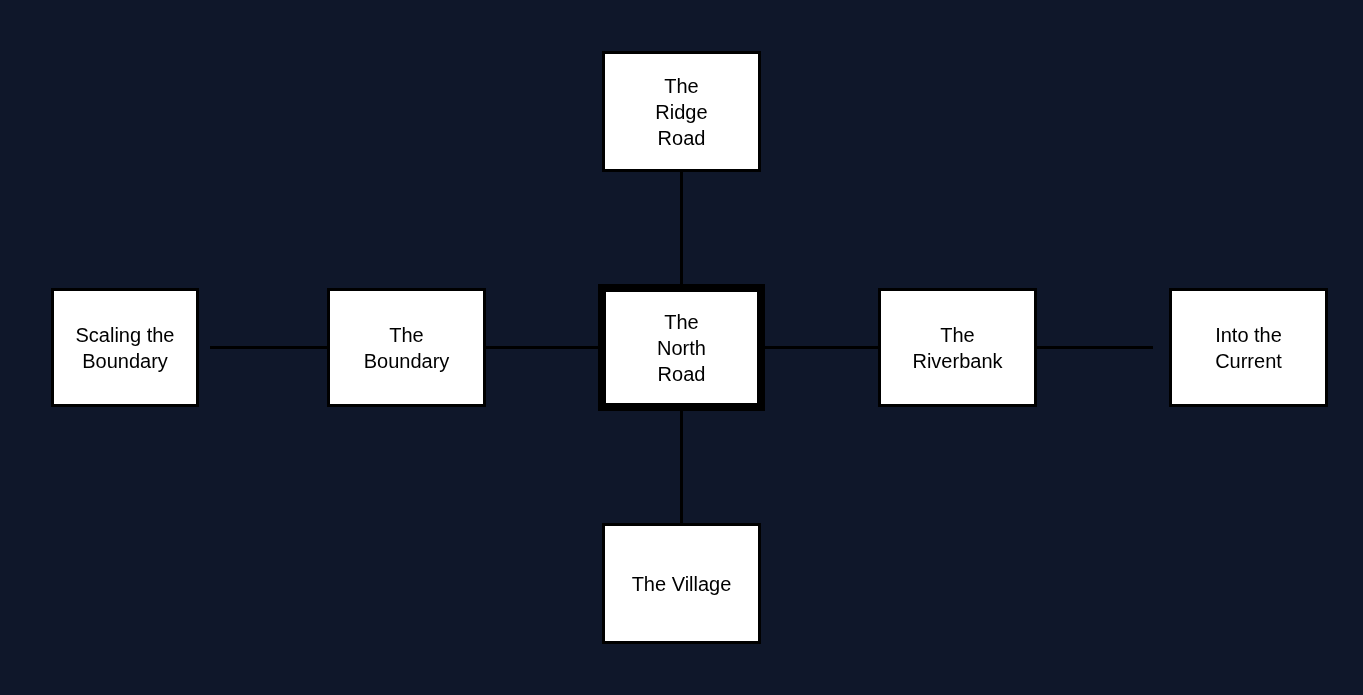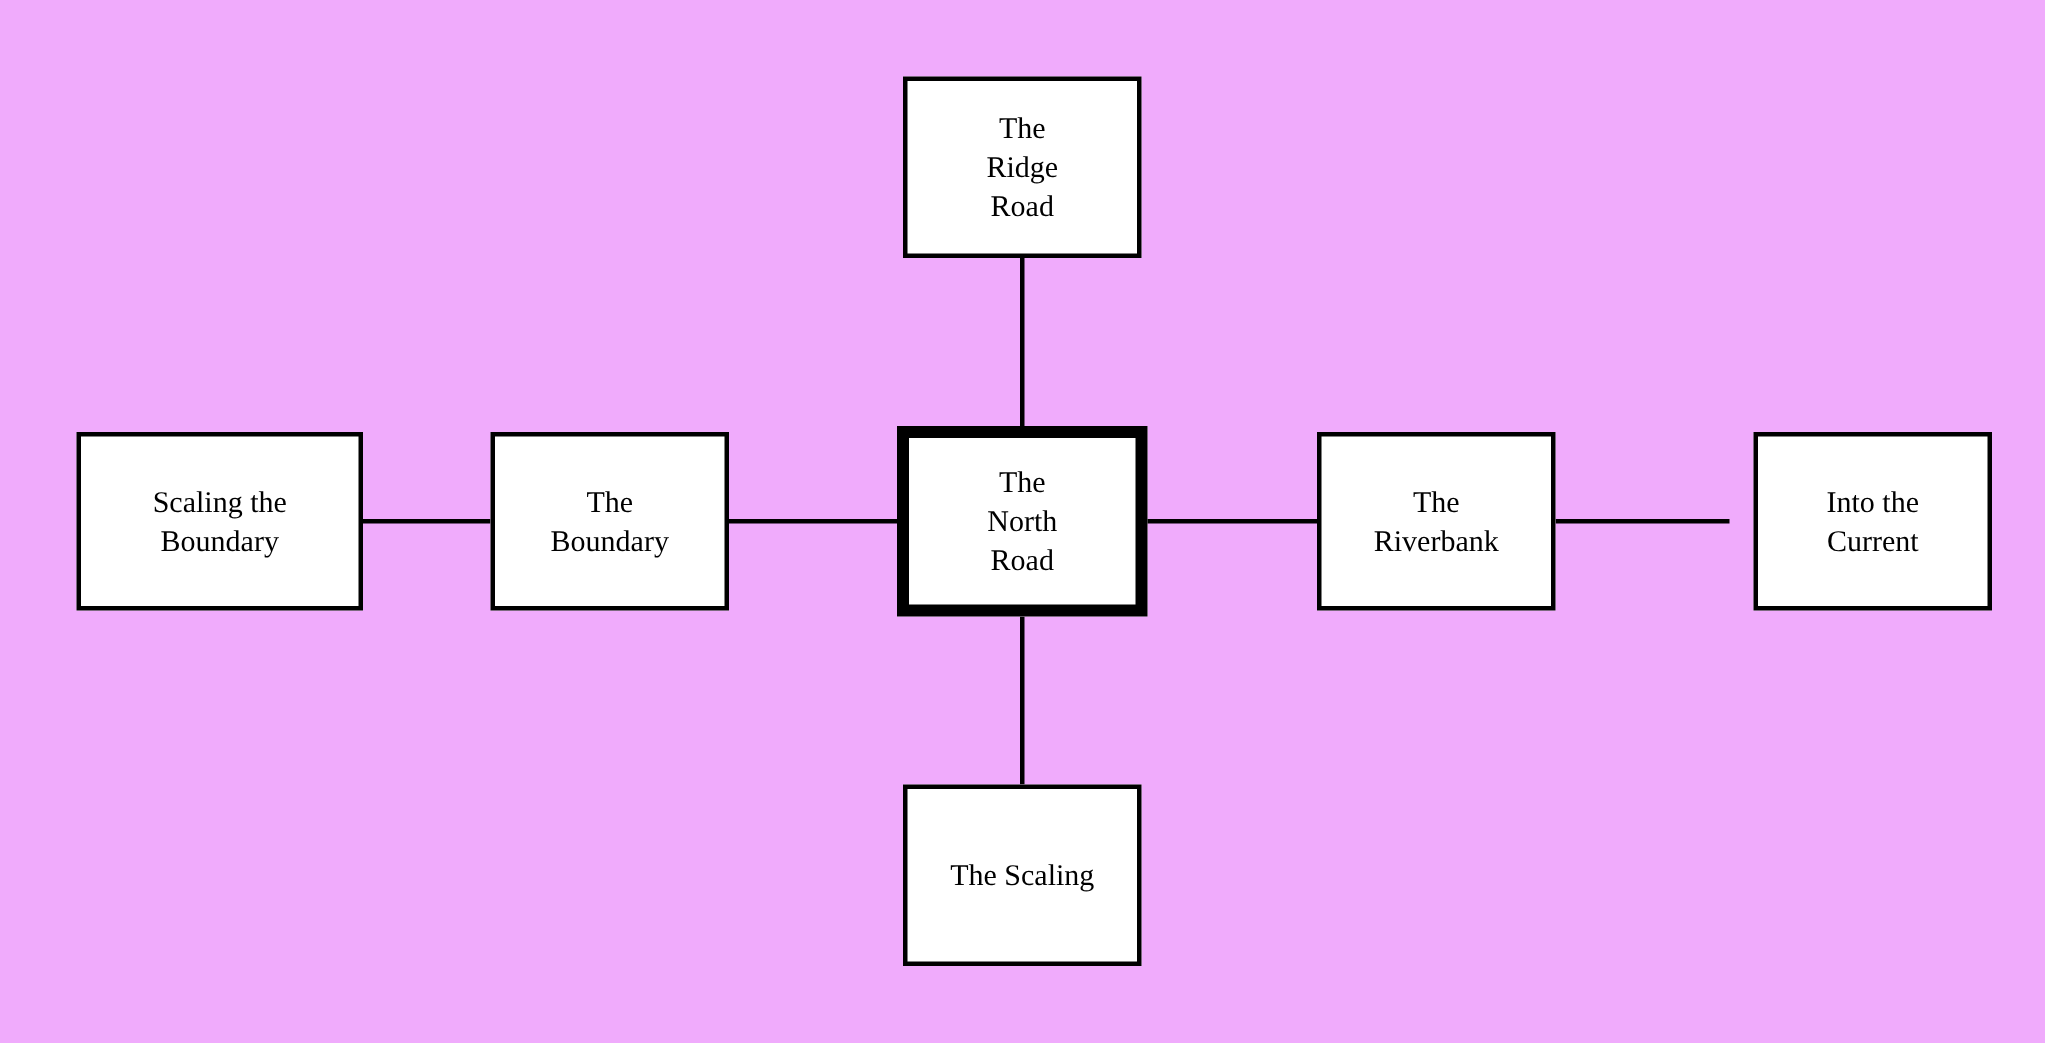--- a/index.html
+++ b/index.html
@@ -4,22 +4,22 @@
 <style>
   html, body {
     margin: 0;
     padding: 0;
     background: #ffffff;
   }
   .canvas {
     position: relative;
     width: 1363px;
     height: 695px;
-    background: #f0abfc;
-    font-family: Liberation Serif, serif;
+    background: #0f172a;
+    font-family: Liberation Sans, sans-serif;
     color: #000000;
     overflow: hidden;
   }
   .node {
     position: absolute;
     box-sizing: border-box;
     background: #ffffff;
     border: 3px solid #000000;
     display: flex;
     align-items: center;
@@ -34,21 +34,21 @@
     border-width: 8px;
   }
   .edge {
     position: absolute;
     background: #000000;
     z-index: 1;
   }
 
   
   #n-ridge     { left: 602px;  top: 51px;  width: 159px; height: 121px; }
-  #n-scaling   { left: 51px;   top: 288px; width: 191px; height: 119px; text-align: center; }
+  #n-scaling   { left: 51px;   top: 288px; width: 148px; height: 119px; text-align: center; }
   #n-boundary  { left: 327px;  top: 288px; width: 159px; height: 119px; }
   #n-north     { left: 598px;  top: 284px; width: 167px; height: 127px; }
   #n-riverbank { left: 878px;  top: 288px; width: 159px; height: 119px; }
   #n-current   { left: 1153px; top: 288px; width: 159px; height: 119px; margin-left: 16px; }
   #n-village   { left: 602px;  top: 523px; width: 159px; height: 121px; }
 
   
   #e-ridge-north     { left: 680px;  top: 172px; width: 3px;   height: 116px; }
   #e-scaling-boundary{ left: 210px;  top: 346px; width: 117px; height: 3px; }
   #e-boundary-north  { left: 486px;  top: 346px; width: 116px; height: 3px; }
@@ -81,15 +81,15 @@
   <div class="node current" id="n-north">The
 North
 Road</div>
 
   <div class="node" id="n-riverbank">The
 Riverbank</div>
 
   <div class="node" id="n-current">Into the
 Current</div>
 
-  <div class="node" id="n-village">The Scaling</div>
+  <div class="node" id="n-village">The Village</div>
 
 </div>
 
 </body></html>

